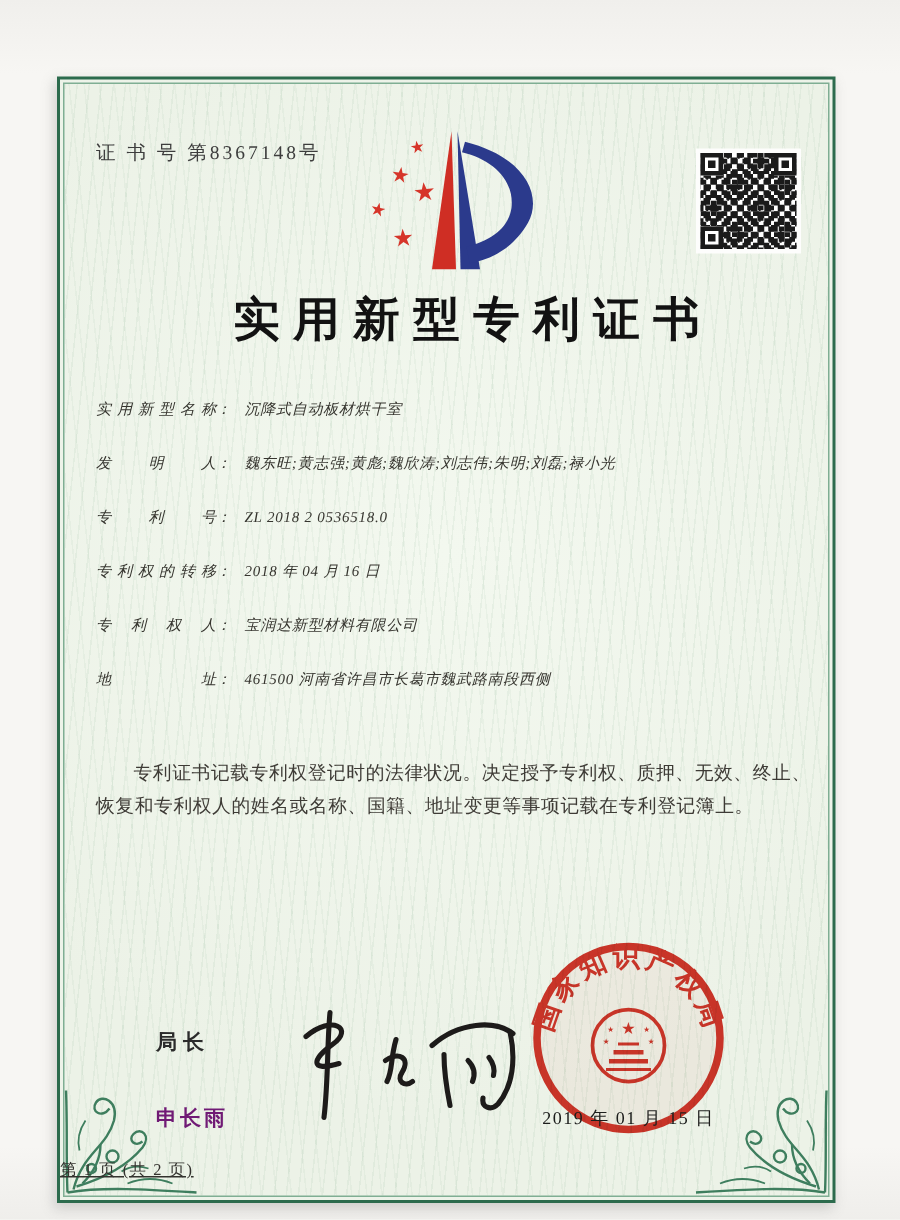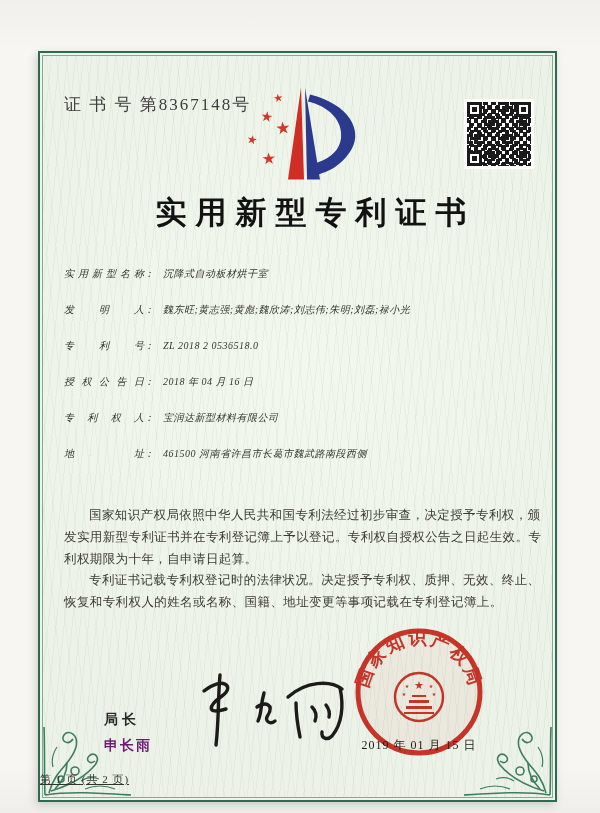--- a/index.html
+++ b/index.html
@@ -14,21 +14,21 @@
     box-shadow:-2px 3px 8px rgba(110,110,110,.28);
   }
   .cert-inner{
     position:absolute;inset:2px;border:1px solid #7fae93;
     background:
       repeating-linear-gradient(96deg, rgba(124,170,136,.10) 0 1px, rgba(0,0,0,0) 1px 8px),
       repeating-linear-gradient(84deg, rgba(124,170,136,.08) 0 1px, rgba(0,0,0,0) 1px 10px),
       radial-gradient(circle at 50% 42%, #f3f8ef 0%, #ecf2e7 75%);
   }
   .cert-number{
-    position:absolute;left:24px;top:40px;font-size:17px;color:#3d3d3d;letter-spacing:2px;
+    position:absolute;left:24px;top:40px;font-size:13px;color:#3d3d3d;letter-spacing:2px;
   }
   .logo{position:absolute;left:188px;top:28px;width:150px;height:108px;}
   .qr{
     position:absolute;left:424px;top:46px;width:64px;height:64px;padding:3px;background:#fdfdfc;
   }
   .qr-inner{
     position:relative;width:64px;height:64px;
     background:
       repeating-conic-gradient(#1a1a1a 0% 25%, rgba(0,0,0,0) 0% 50%) 0 0/7px 7px,
       repeating-conic-gradient(rgba(0,0,0,0) 0% 25%, #1a1a1a 0% 50%) 2px 3px/9px 9px,
@@ -41,21 +41,21 @@
     position:absolute;left:0;right:0;top:139px;text-align:center;
     font-size:31px;font-weight:600;color:#121212;letter-spacing:9px;text-indent:9px;padding-left:27px;
   }
   .fields{position:absolute;left:24px;top:210px;width:478px;font-size:10px;color:#36352f;font-style:italic;}
   .row{margin:0 0 14px 0;line-height:22px;white-space:nowrap;}
   .jl{display:inline-block;width:80px;text-align:justify;text-align-last:justify;vertical-align:top;}
   .fval{margin-left:9px;letter-spacing:.5px;}
   .pair2{margin-left:20px;}
   .body-text{position:absolute;left:24px;top:452px;width:480px;}
   .body-text p{margin:0;text-indent:2em;font-size:12.5px;line-height:1.74;color:#3e3b36;letter-spacing:.4px;}
-  .sg-title{position:absolute;left:64px;top:658px;font-size:14px;font-weight:600;color:#2b2b2b;letter-spacing:4px;}
+  .sg-title{position:absolute;left:64px;top:633px;font-size:14px;font-weight:600;color:#2b2b2b;letter-spacing:4px;}
   .sg-name{position:absolute;left:64px;top:684px;font-size:14px;font-weight:600;color:#701a75;letter-spacing:2px;}
   .signature{position:absolute;left:140px;top:608px;width:195px;height:105px;}
   .seal{position:absolute;left:312px;top:572px;width:134px;height:134px;z-index:5;mix-blend-mode:multiply;}
   .seal svg{position:absolute;inset:0;}
   .seal-date{
     position:absolute;left:-4px;top:112px;width:142px;text-align:center;
     font-size:12px;color:#1f1f1f;letter-spacing:1px;z-index:6;
   }
   .footer{position:absolute;left:0;right:0;top:719px;text-align:left;font-size:11px;color:#33322e;letter-spacing:1px;text-decoration:underline;}
   .flourish{position:absolute;width:92px;height:92px;bottom:1px;}
@@ -97,32 +97,31 @@
     <div class="row">
       <span class="flabel"><span class="jl">实用新型名称</span><span>：</span></span><span class="fval">沉降式自动板材烘干室</span>
     </div>
     <div class="row">
       <span class="flabel"><span class="jl">发明人</span><span>：</span></span><span class="fval">魏东旺;黄志强;黄彪;魏欣涛;刘志伟;朱明;刘磊;禄小光</span>
     </div>
     <div class="row">
       <span class="flabel"><span class="jl">专利号</span><span>：</span></span><span class="fval">ZL 2018 2 0536518.0</span>
     </div>
     <div class="row">
-      <span class="flabel"><span class="jl">授权公告日</span><span>：</span></span><span class="fval">2018 年 04 月 16 日</span>
+      <span class="flabel"><span class="jl">专利权的转移</span><span>：</span></span><span class="fval">2018 年 04 月 16 日</span>
     </div>
     <div class="row">
       <span class="flabel"><span class="jl">专利权人</span><span>：</span></span><span class="fval">宝润达新型材料有限公司</span>
     </div>
     <div class="row">
       <span class="flabel"><span class="jl">地址</span><span>：</span></span><span class="fval">461500 河南省许昌市长葛市魏武路南段西侧</span>
     </div>
   </div>
 
   <div class="body-text">
-    <p>国家知识产权局依照中华人民共和国专利法经过初步审查，决定授予专利权，颁发实用新型专利证书并在专利登记簿上予以登记。专利权自授权公告之日起生效。专利权期限为十年，自申请日起算。</p>
     <p>专利证书记载专利权登记时的法律状况。决定授予专利权、质押、无效、终止、恢复和专利权人的姓名或名称、国籍、地址变更等事项记载在专利登记簿上。</p>
   </div>
 
   <div class="sg-title">局长</div>
   <div class="sg-name">申长雨</div>
 
   <svg class="signature" viewBox="0 0 195 105" fill="none" stroke="#1d1b1a" stroke-width="3.4" stroke-linecap="round">
     <path d="M40,14 C38,34 39,58 36,84"></path>
     <path d="M24,30 C42,15 56,25 42,35 C28,45 26,54 46,48"></path>
     <path d="M84,32 C80,46 82,52 78,60"></path>

